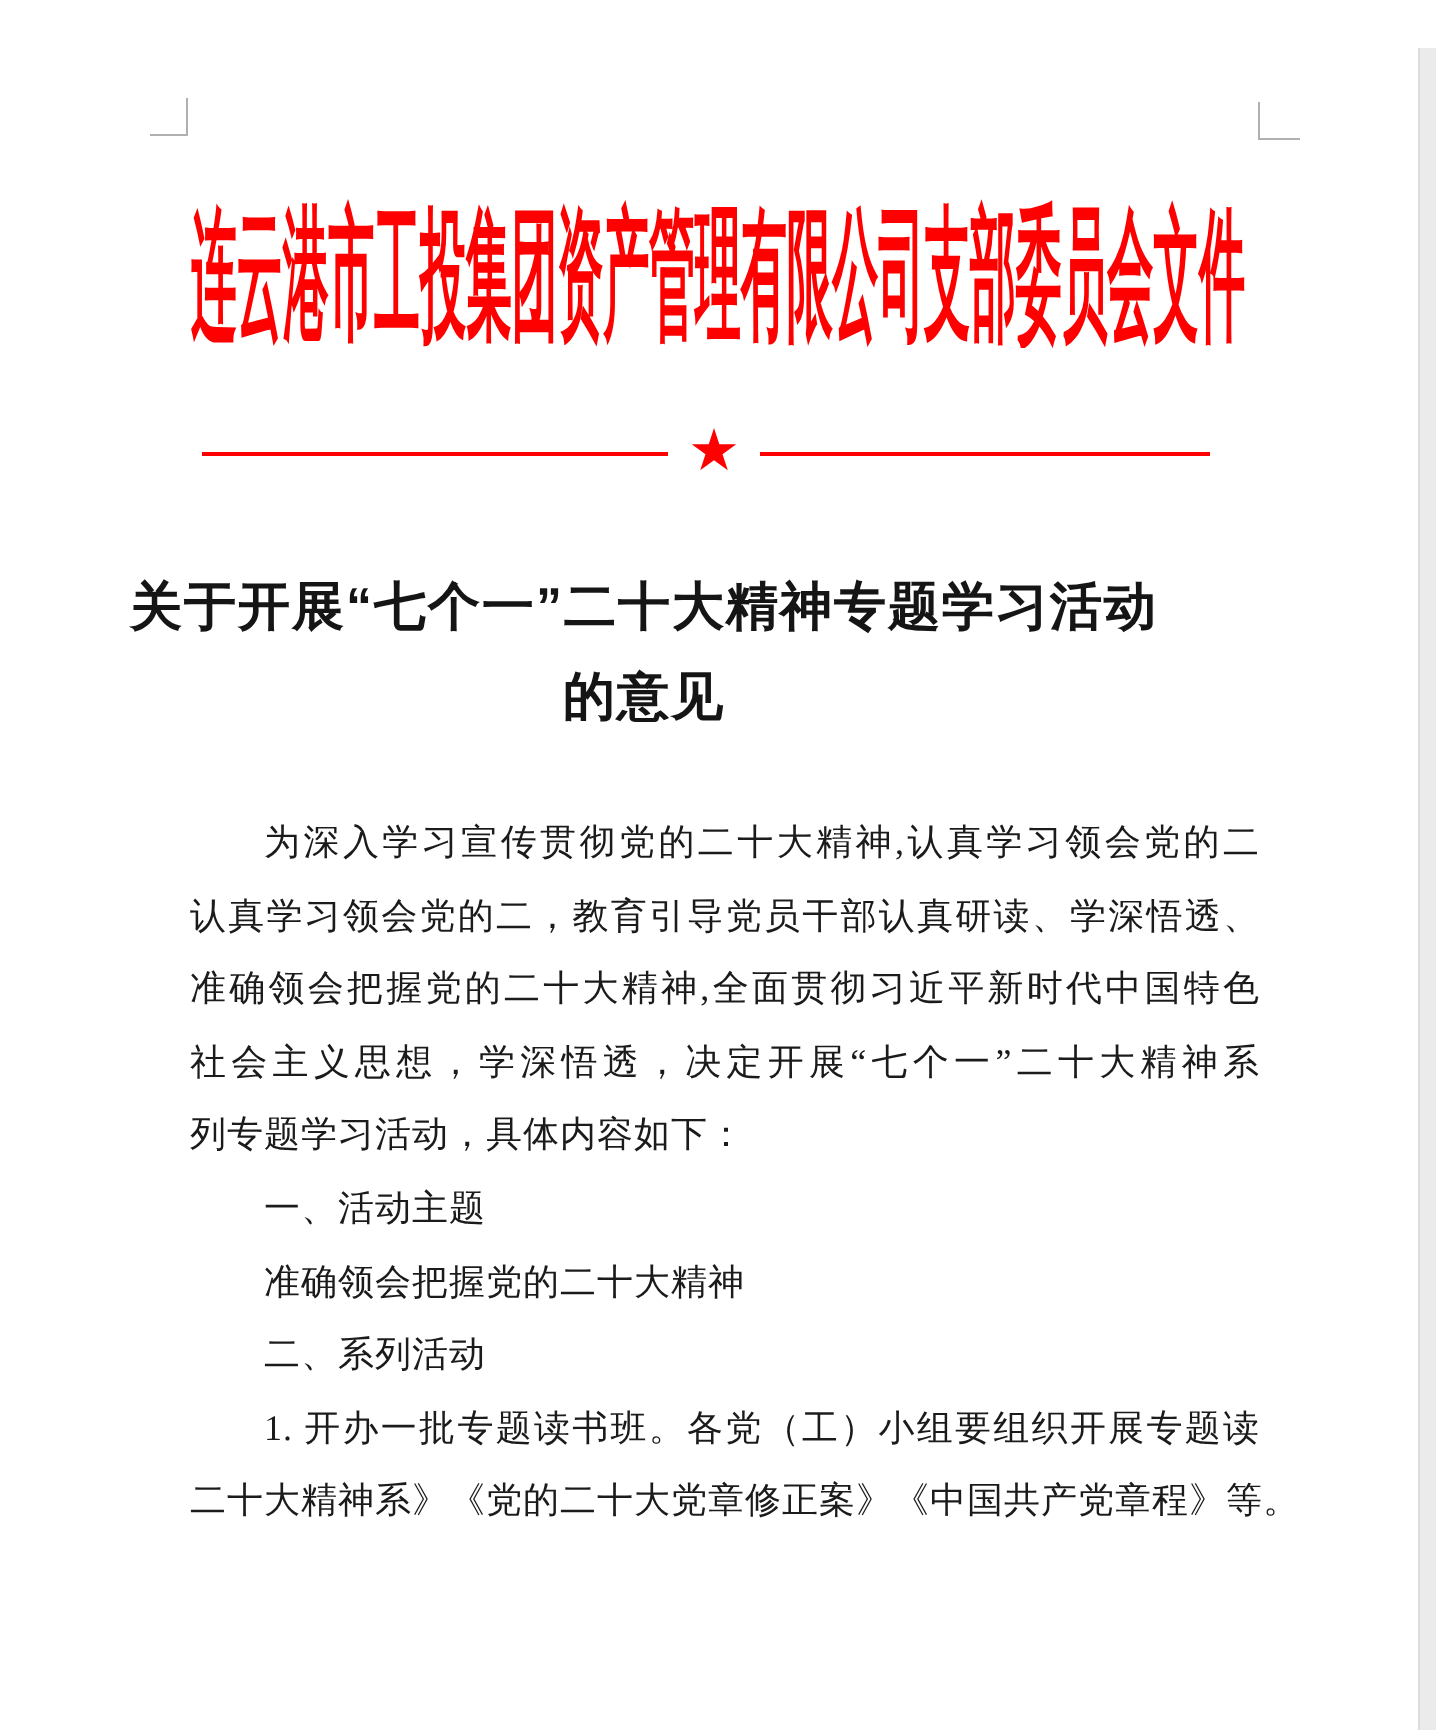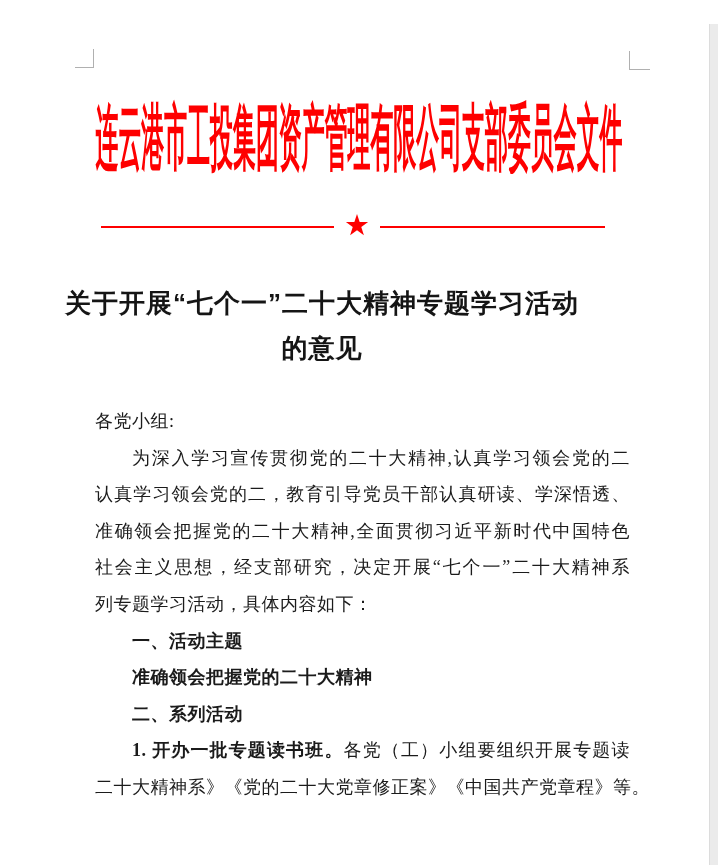--- a/index.html
+++ b/index.html
@@ -79,21 +79,21 @@
   .body-block {
     position: absolute; left: 95px; top: 379px;
     width: 535px;
     font-size: 18px; line-height: 36.6px;
     color: #1b1b1b;
     letter-spacing: 0.5px;
   }
   .bl { white-space: nowrap; }
   .just { text-align: justify; text-align-last: justify; white-space: normal; }
   .indent { text-indent: 37px; }
-  .bold { font-weight: bold; }
+  .bold { font-weight: normal; }
 </style>
 </head>
 <body>
 
 <div class="page">
 
   <div class="crop crop-tl"></div>
   <div class="crop crop-tr"></div>
   <div class="crop crop-bl"></div>
   <div class="crop crop-br"></div>
@@ -107,25 +107,24 @@
     <div class="star">★</div>
     <div class="rule-line rule-right"></div>
   </div>
 
   <div class="doc-title">
     <div>关于开展“七个一”二十大精神专题学习活动</div>
     <div>的意见</div>
   </div>
 
   <div class="body-block">
-    <div class="bl">各党小组:</div>
     <div class="bl just indent">为深入学习宣传贯彻党的二十大精神,认真学习领会党的二</div>
     <div class="bl just">认真学习领会党的二，教育引导党员干部认真研读、学深悟透、</div>
     <div class="bl just">准确领会把握党的二十大精神,全面贯彻习近平新时代中国特色</div>
-    <div class="bl just">社会主义思想，经支部研究，决定开展“七个一”二十大精神系</div>
+    <div class="bl just">社会主义思想，学深悟透，决定开展“七个一”二十大精神系</div>
     <div class="bl">列专题学习活动，具体内容如下：</div>
     <div class="bl bold indent">一、活动主题</div>
     <div class="bl bold indent">准确领会把握党的二十大精神</div>
     <div class="bl bold indent">二、系列活动</div>
     <div class="bl just indent"><span class="bold">1. 开办一批专题读书班。</span><span>各党（工）小组要组织开展专题读</span></div>
     <div class="bl">二十大精神系》《党的二十大党章修正案》《中国共产党章程》等。</div>
   </div>
 
   <div class="edge-strip"></div>
 

